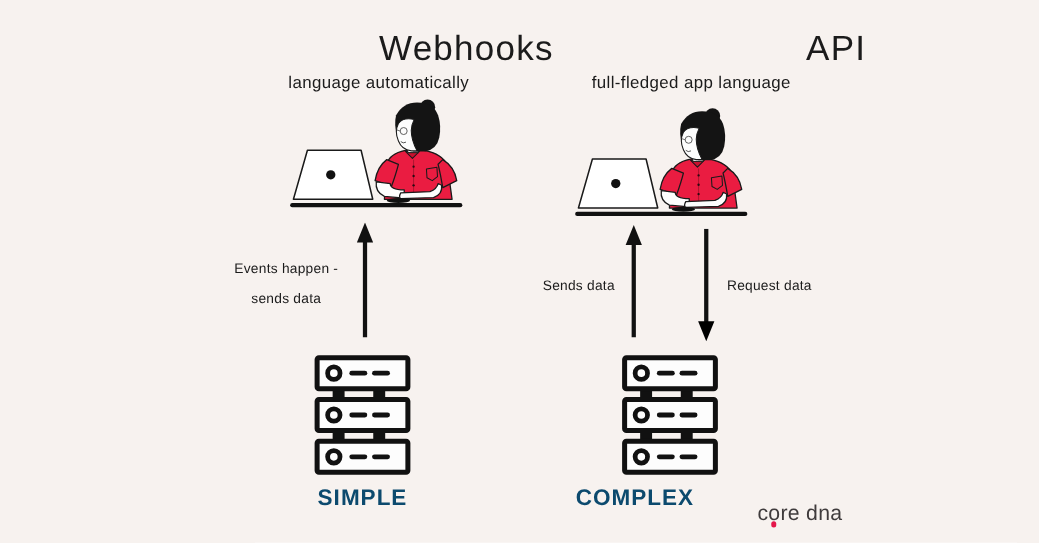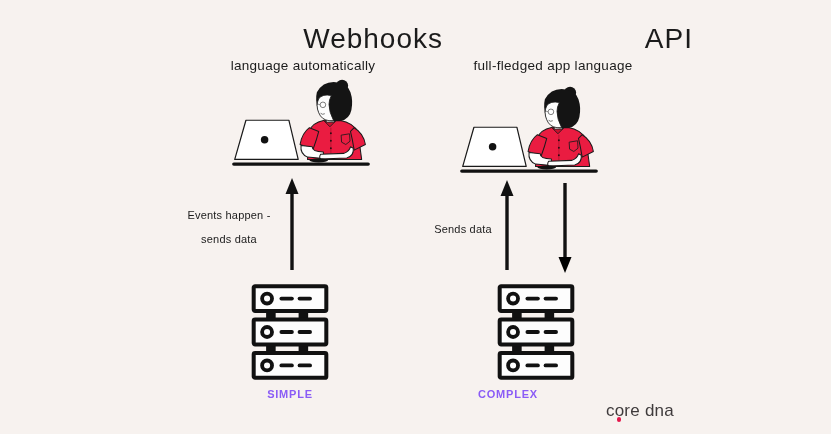--- a/index.html
+++ b/index.html
@@ -32,24 +32,24 @@
     color:#1b1b1b;
   }
   .flow-label{
     font-size:11px;
     font-weight:500;
     letter-spacing:.2px;
     line-height:24px;
     color:#1b1b1b;
   }
   .caption{
-    font-size:11px;
+    font-size:18px;
     font-weight:600;
     letter-spacing:.8px;
-    color:#8b5cf6;
+    color:#0c4a6e;
   }
   .logo{
     font-size:17px;
     color:#3f3b3c;
     letter-spacing:.2px;
     white-space:nowrap;
   }
   .logo .dna{margin-left:5px;}
   .logo-dot{
     position:absolute;
@@ -145,20 +145,21 @@
     <polygon points="10,90 3.5,74 16.5,74"></polygon>
   </svg>
 
   <div class="abs center flow-label" style="left:154px;top:203px;width:150px;">
     <div>Events happen -</div>
     <div>sends data</div>
   </div>
 
   <div class="abs center flow-label" style="left:418px;top:217px;width:90px;">Sends data</div>
 
+  <div class="abs center flow-label" style="left:568px;top:217px;width:95px;">Request data</div>
 
   <svg class="abs" style="left:247px;top:284px;" width="86" height="96" viewBox="0 0 90 100">
     <rect x="20" y="24" width="10" height="15" fill="#111"></rect>
     <rect x="54" y="24" width="10" height="15" fill="#111"></rect>
     <rect x="20" y="59" width="10" height="15" fill="#111"></rect>
     <rect x="54" y="59" width="10" height="15" fill="#111"></rect>
     <g fill="#fdfdfd" stroke="#111" stroke-width="4.2">
       <rect x="7" y="2" width="76" height="26" rx="1.5"></rect>
       <rect x="7" y="37" width="76" height="26" rx="1.5"></rect>
       <rect x="7" y="72" width="76" height="26" rx="1.5"></rect>

